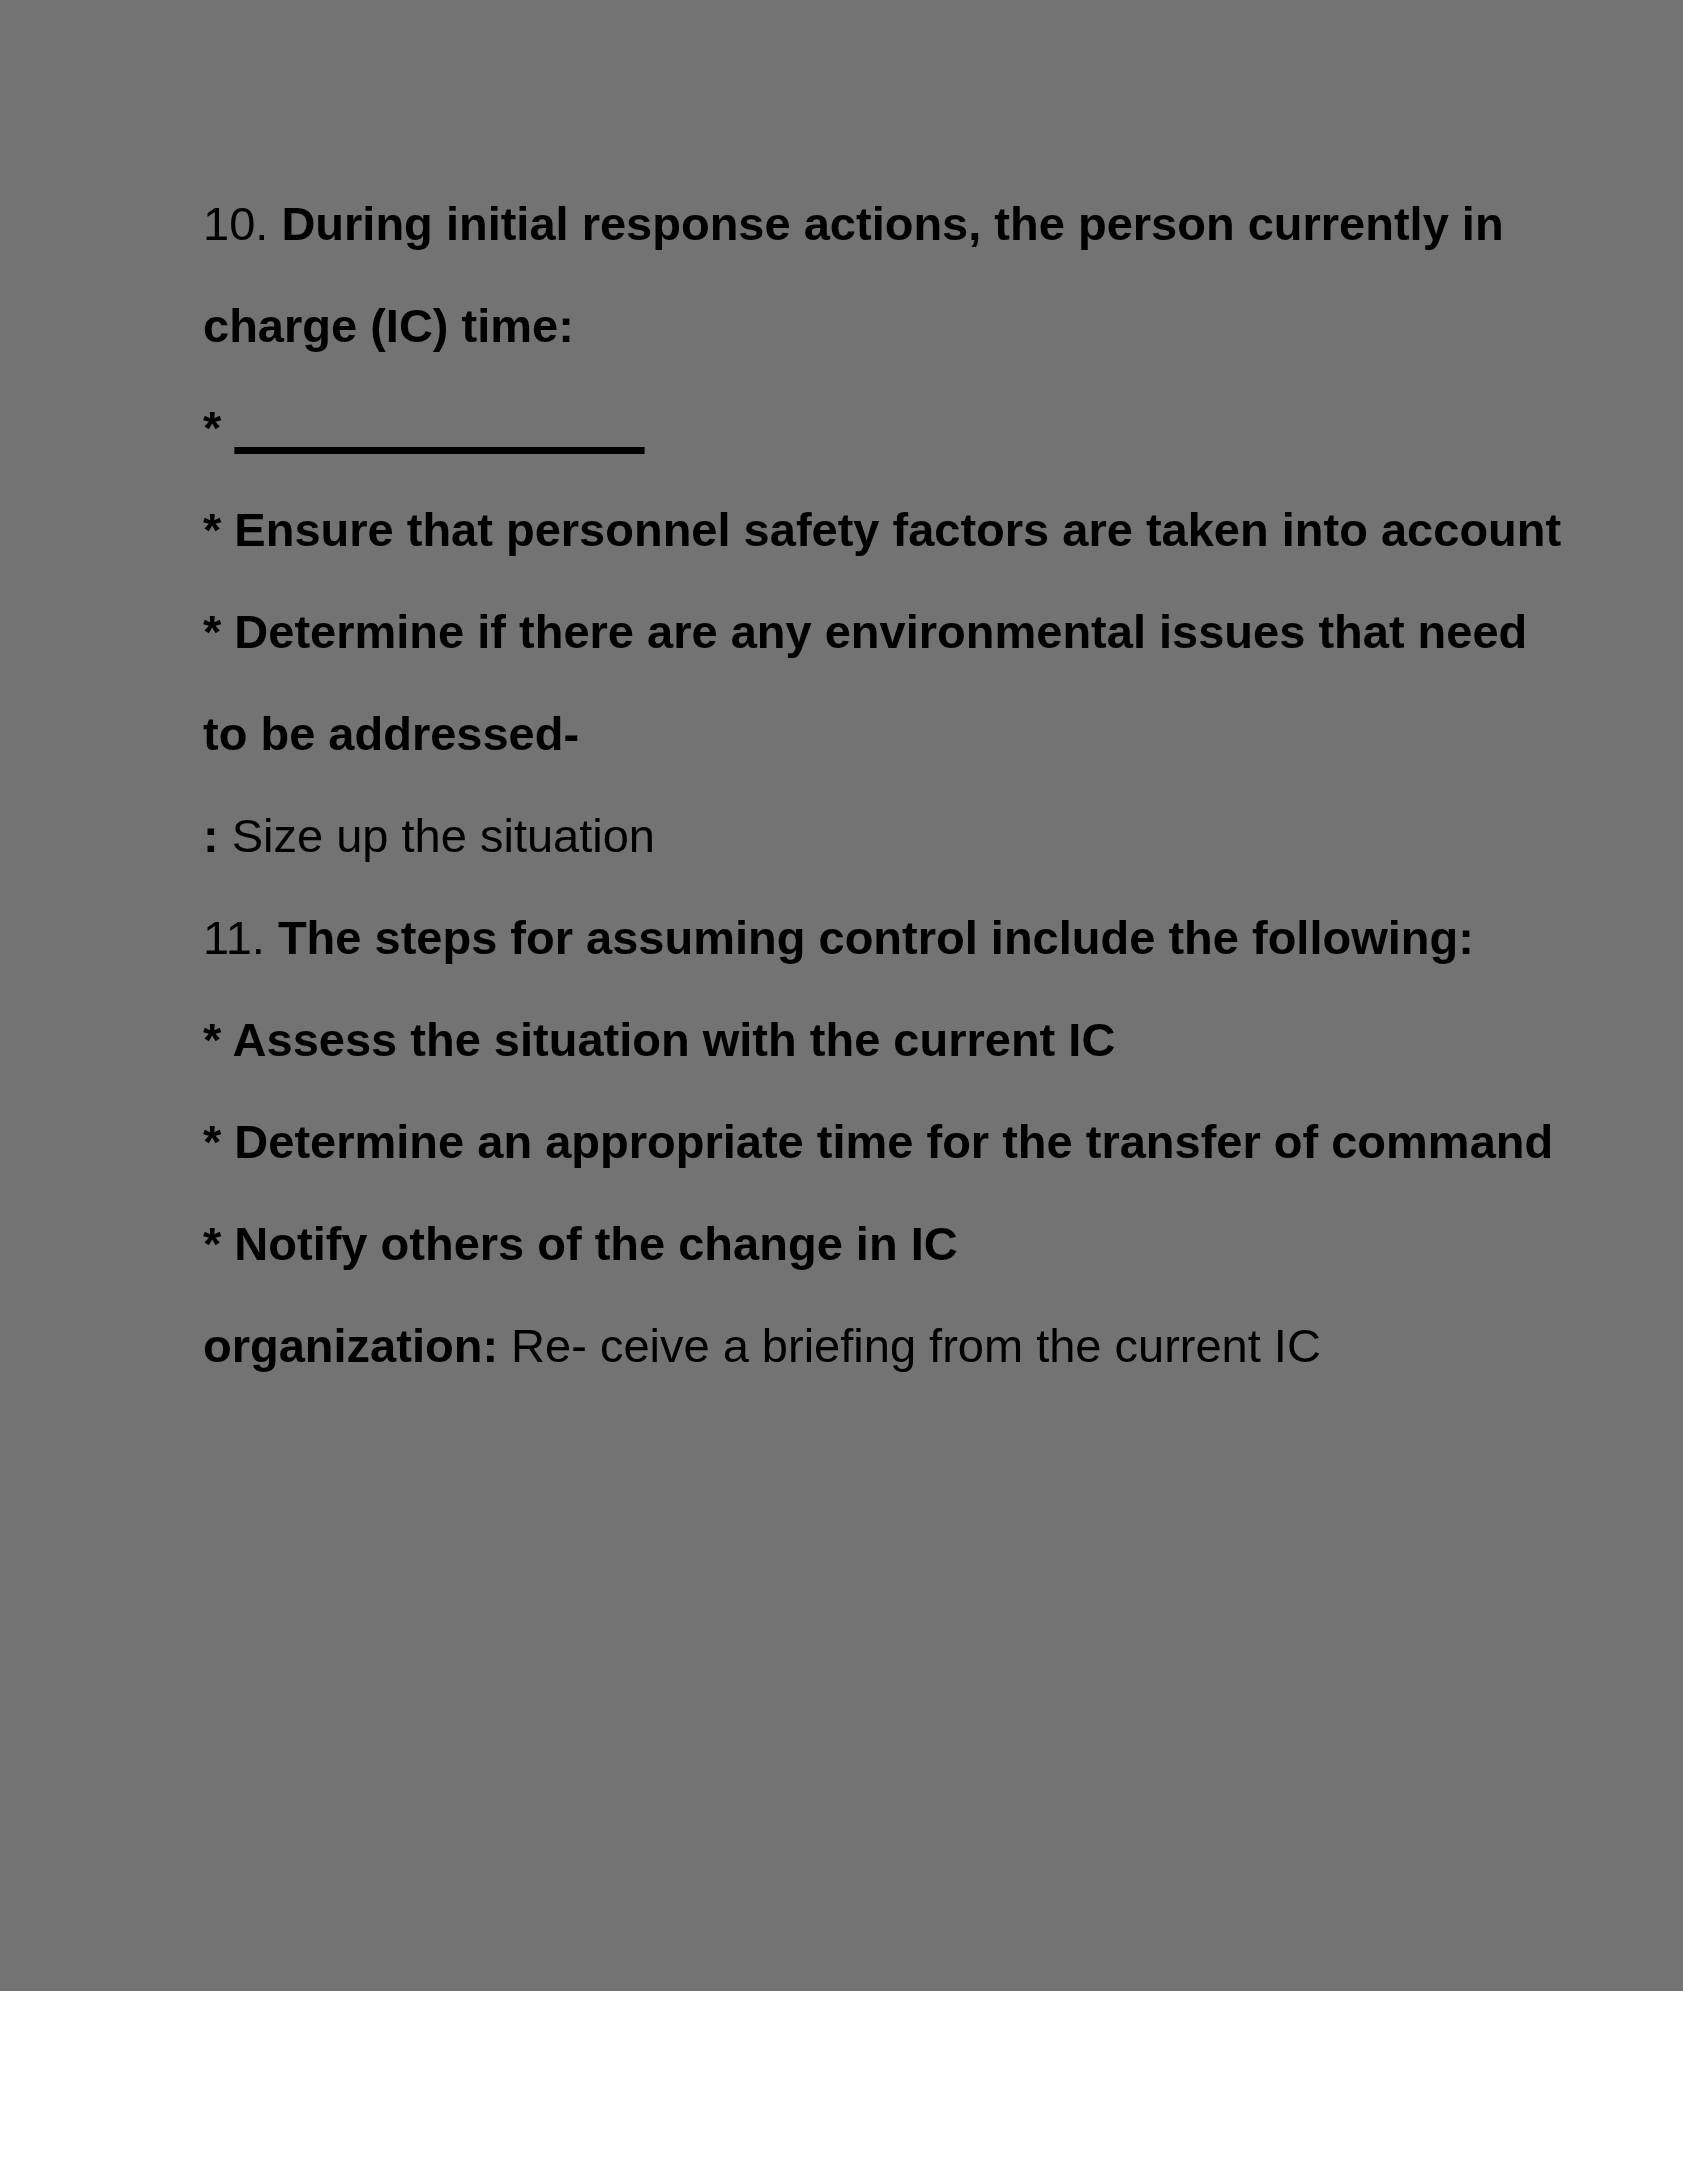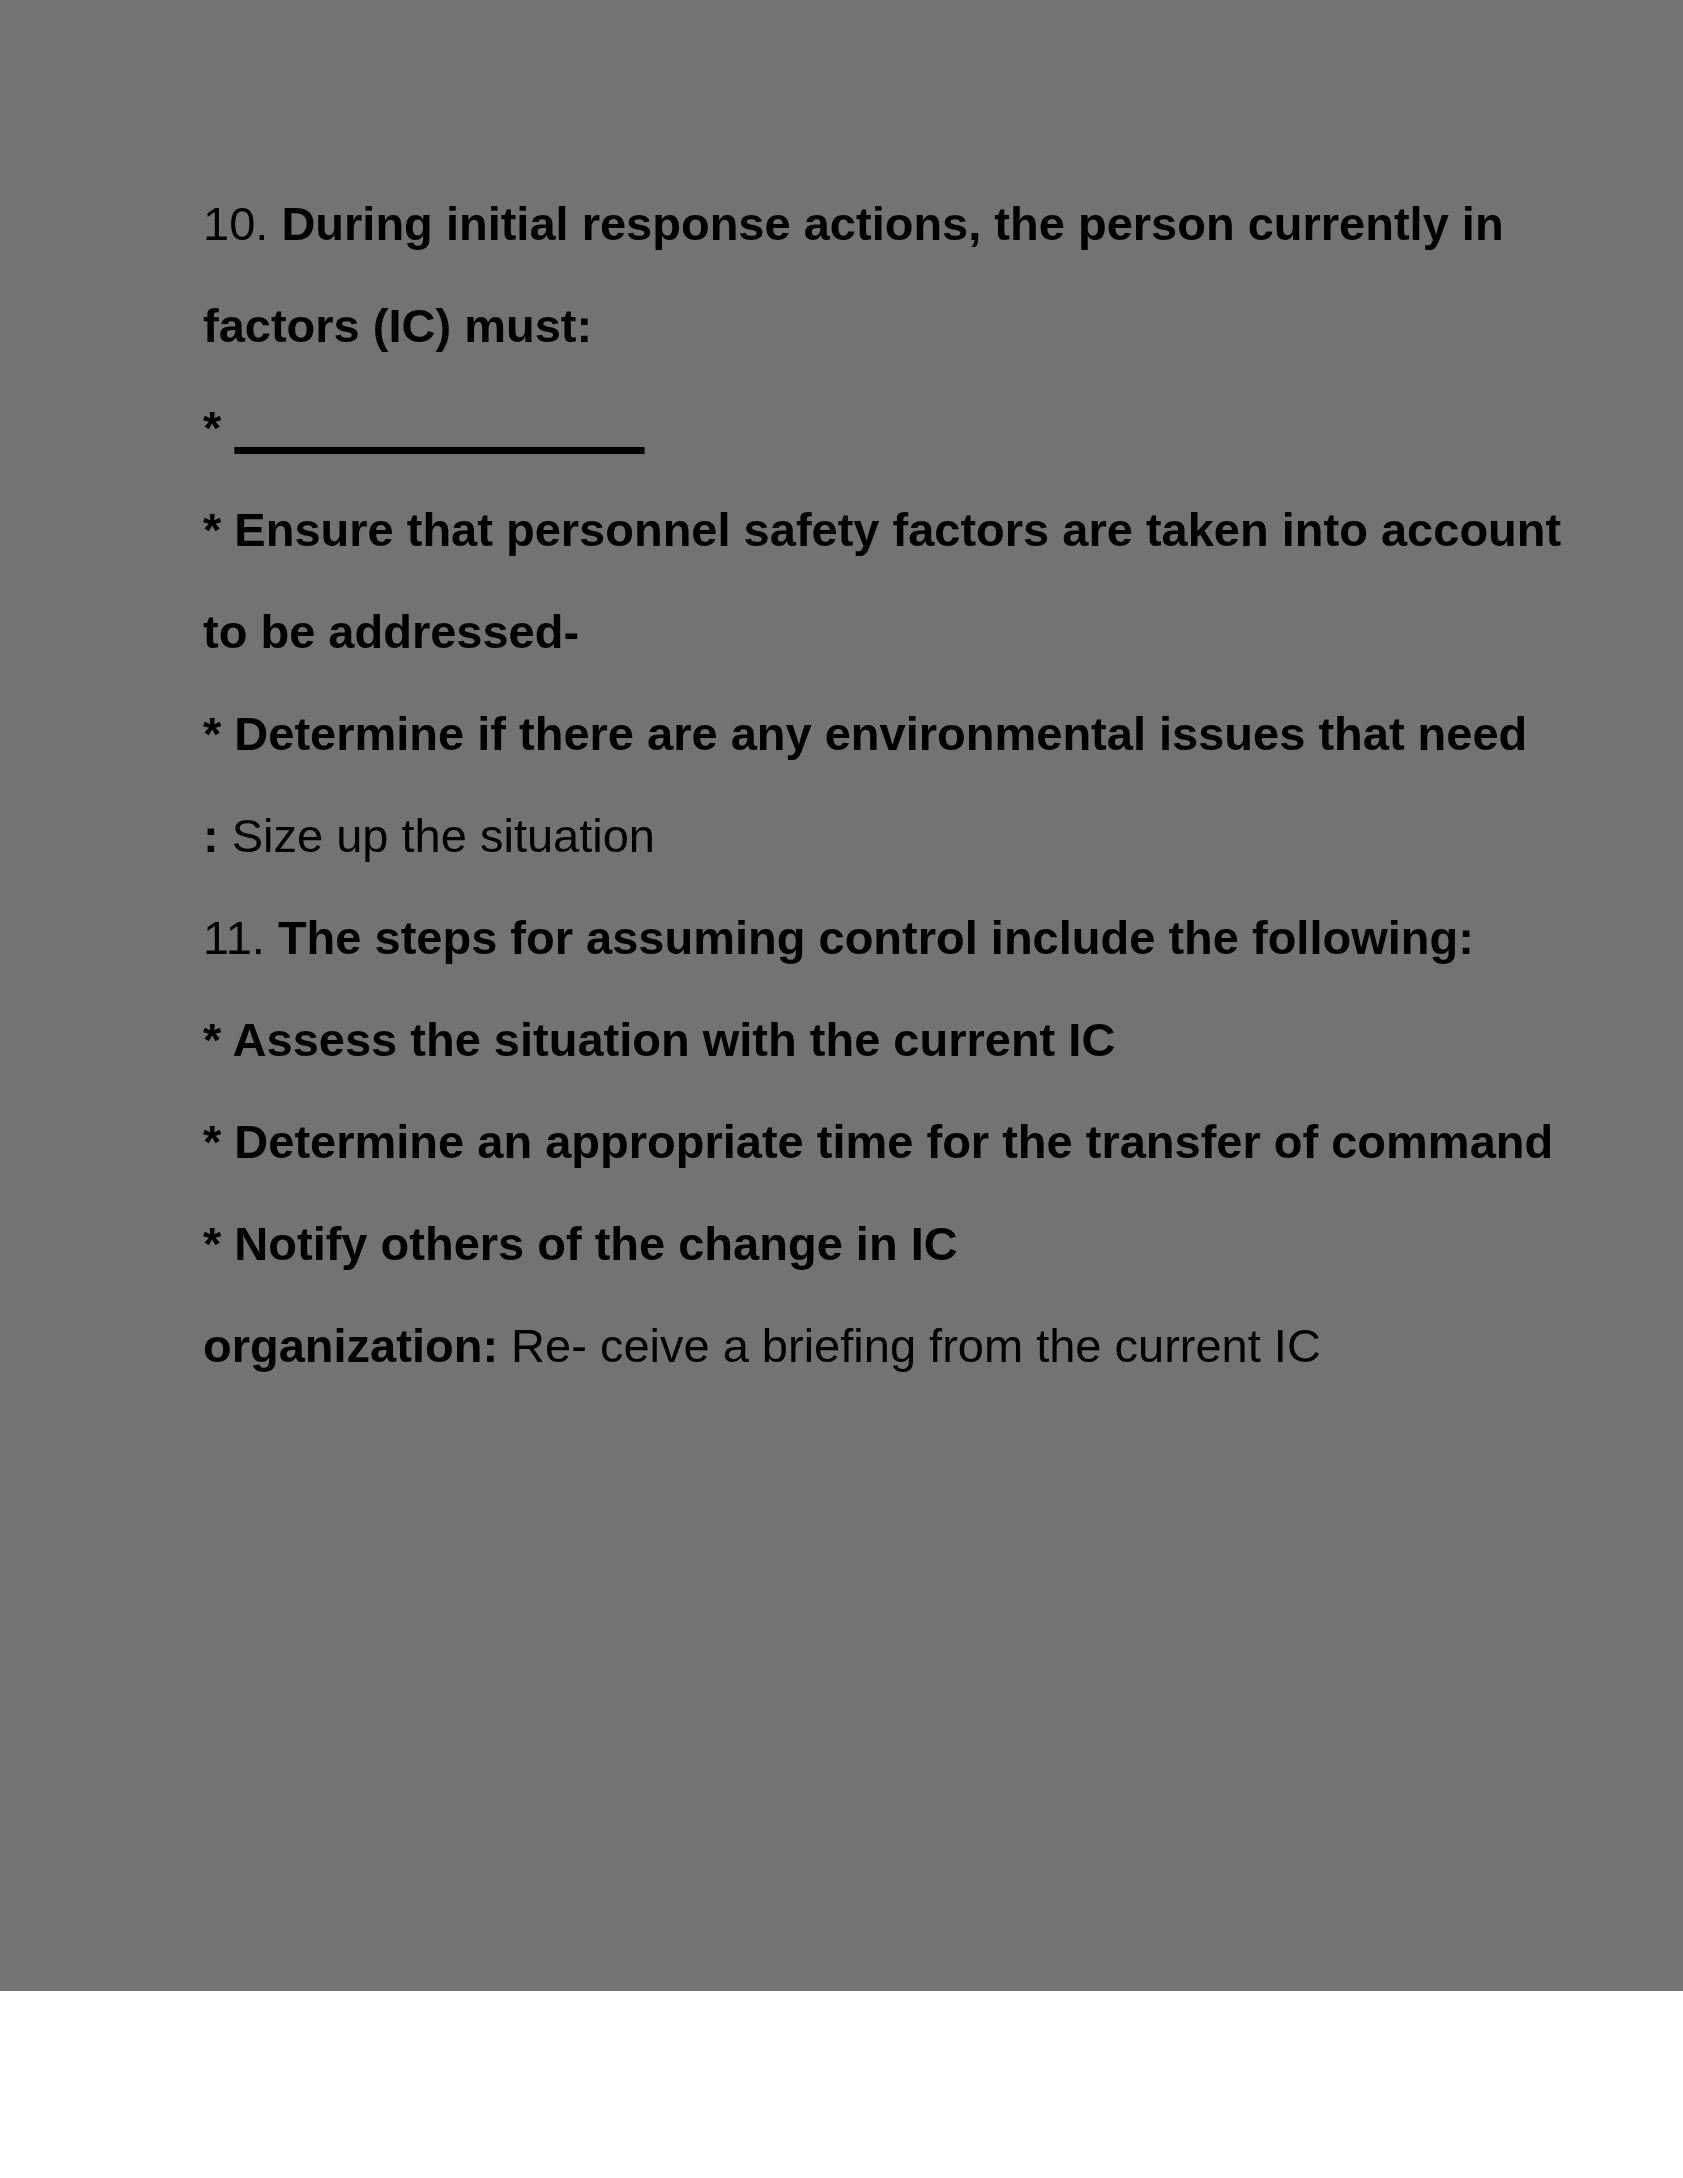--- a/index.html
+++ b/index.html
@@ -43,30 +43,30 @@
   }
 </style>
 </head>
 <body>
 
 <div class="page">
   <div class="doc">
 
     <div class="line"><span class="seg-regular">10. </span><span class="seg-bold">During initial response actions, the person currently in</span></div>
 
-    <div class="line"><span class="seg-bold">factors (IC) must:</span></div>
+    <div class="line"><span class="seg-bold">charge (IC) time:</span></div>
 
     <div class="line"><span class="seg-bold">* </span><span class="blank">________________</span></div>
 
 
     <div class="line"><span class="seg-bold">* Ensure that personnel safety factors are taken into account</span></div>
 
+    <div class="line"><span class="seg-bold">* Determine if there are any environmental issues that need</span></div>
+
     <div class="line"><span class="seg-bold">to be addressed-</span></div>
-
-    <div class="line"><span class="seg-bold">* Determine if there are any environmental issues that need</span></div>
 
     <div class="line"><span class="seg-bold">:</span><span class="seg-regular"> Size up the situation</span></div>
 
     <div class="line"><span class="seg-regular">11. </span><span class="seg-bold">The steps for assuming control include the following:</span></div>
 
     <div class="line"><span class="seg-bold">* Assess the situation with the current IC</span></div>
 
 
     <div class="line"><span class="seg-bold">* Determine an appropriate time for the transfer of command</span></div>
 

